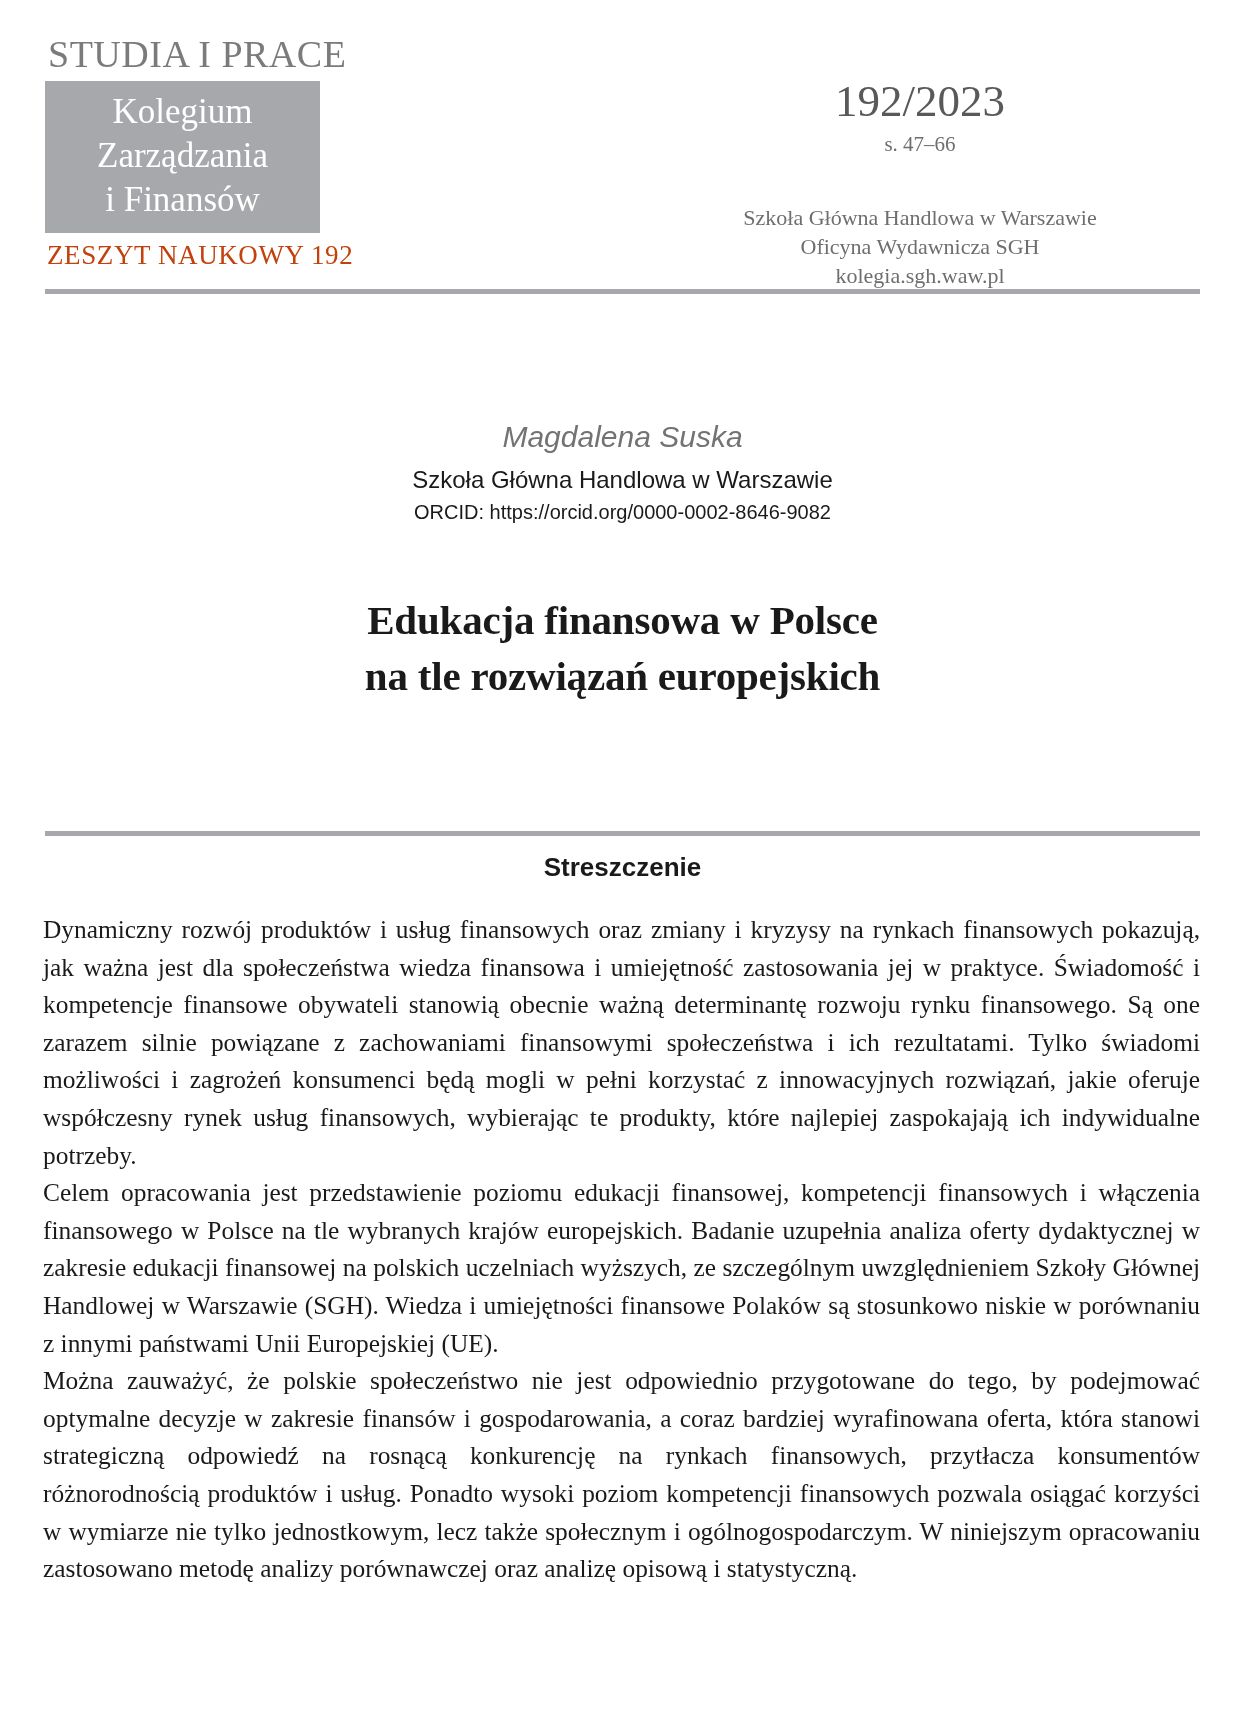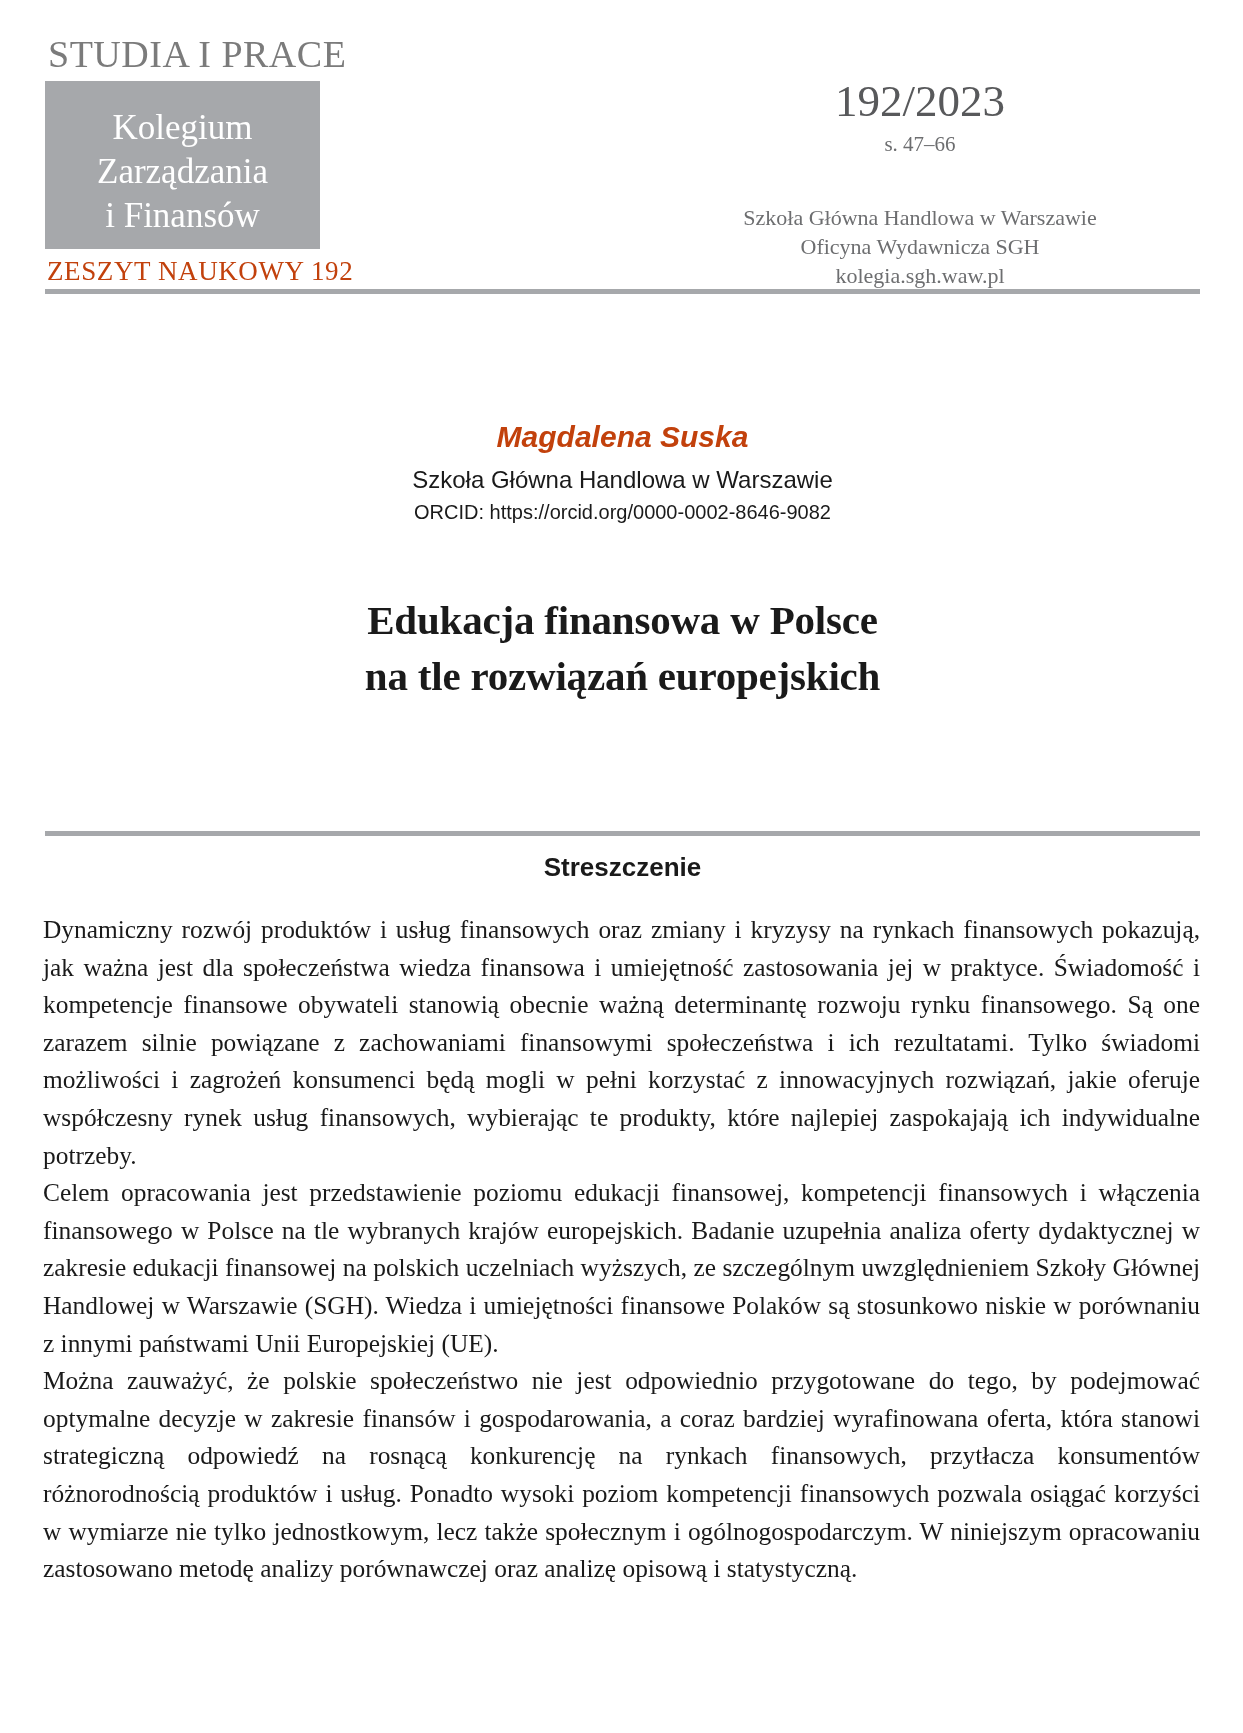--- a/index.html
+++ b/index.html
@@ -48,21 +48,21 @@
     font-weight: 400;
     white-space: nowrap;
     padding-left: 3px;
   }
   .mh-box {
     margin-top: 7px;
     width: 275px;
     background: #a6a8ab;
     color: #ffffff;
     text-align: center;
-    padding: 25px 0 11px 0;
+    padding: 9px 0 11px 0;
     box-sizing: border-box;
   }
   .mh-box-line {
     font-family: "Liberation Serif", serif;
     font-size: 35px;
     line-height: 44px;
     font-weight: 400;
     white-space: nowrap;
   }
   .mh-zeszyt {
@@ -121,22 +121,22 @@
     left: 45px;
     top: 418px;
     width: 1155px;
     text-align: center;
     font-family: "Liberation Sans", sans-serif;
   }
   .author-name {
     font-style: italic;
     font-size: 30px;
     line-height: 38px;
-    color: #c2410c;
-    font-weight: 700;
+    color: #737373;
+    font-weight: 400;
   }
   .author-affil {
     margin-top: 8px;
     font-size: 24px;
     line-height: 32px;
     color: #1a1a1a;
   }
   .author-orcid {
     font-size: 20px;
     line-height: 32px;

